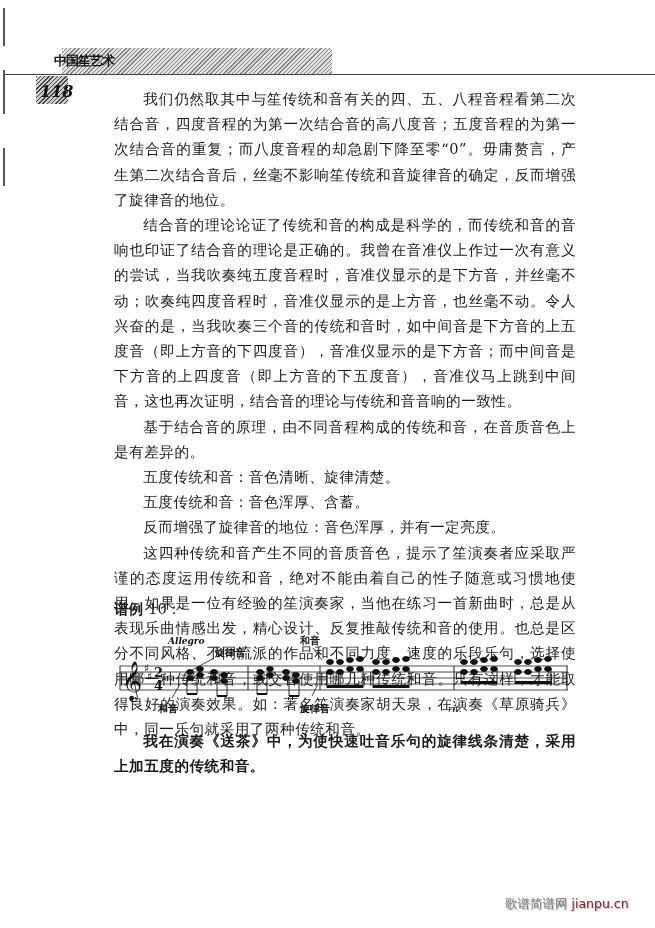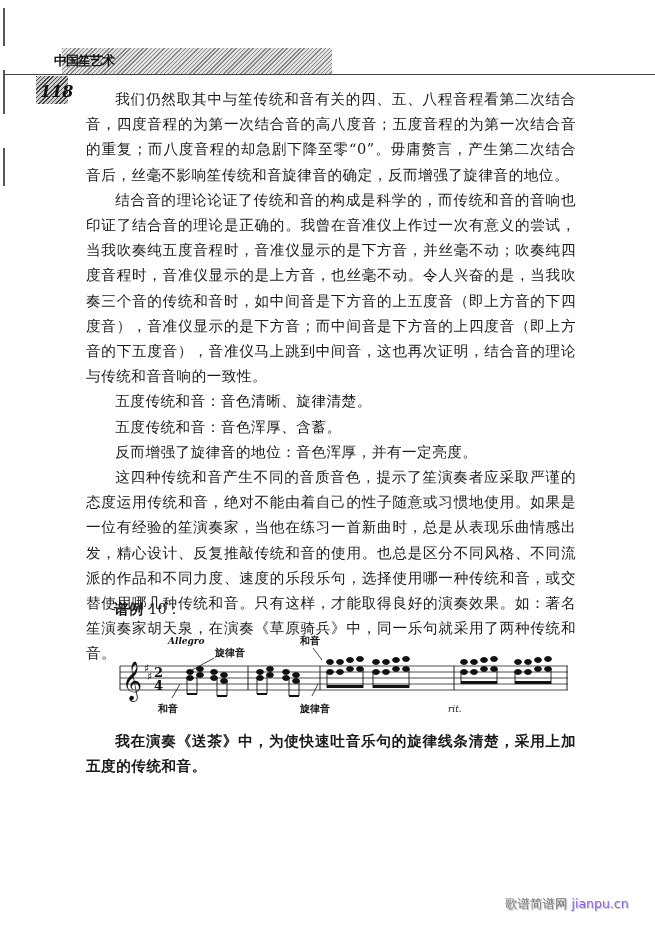--- a/index.html
+++ b/index.html
@@ -25,49 +25,50 @@
   .page-num-box {
     position:absolute; left:36px; top:76px; width:32px; height:28px;
     background:repeating-linear-gradient(135deg, #444 0 1px, #cfcfcf 1px 3px);
   }
   .page-num {
     position:absolute; left:40px; top:82px; font-size:16px; font-style:italic;
     font-weight:bold; color:#111;
   }
   .body-text { position:absolute; left:86px; top:86px; width:490px; }
   .para { margin:0; font-size:14.6px; line-height:25.2px; text-align:justify; letter-spacing:0.5px; }
-  .para.indent { text-indent:2em; }
+  .para.indent { text-indent:2em;margin-left:28px; }
   .example-label { position:absolute; left:114px; top:600px; font-size:14.6px; font-weight:bold; }
   .example-label .num { font-weight:normal;margin-top:40px; }
   .score { position:absolute; left:100px; top:628px; width:470px; height:90px; }
   .score-text { font-family:"DejaVu Serif","Liberation Serif",serif; }
   .tail-text { position:absolute; left:86px; top:728px; width:490px;font-weight:bold; }
   .watermark {
     position:absolute; left:505px; top:896px; font-size:12.5px; color:#777;
     font-family:"DejaVu Sans","Liberation Sans",sans-serif;
     text-shadow:1px 1px 1px #bbb;
   }
-  .watermark .url { color:#8b5cf6; }
+  .watermark .url { color:#7f1d1d; }
 </style>
 </head>
 <body>
 
 <div class="margin-mark" style="top:8px;height:38px;"></div>
 <div class="margin-mark" style="top:70px;height:44px;"></div>
 <div class="margin-mark" style="top:148px;height:38px;"></div>
 
 <div class="header-banner"></div>
 <div class="header-title">中国笙艺术</div>
 <div class="header-rule"></div>
 <div class="page-num-box"></div>
 <div class="page-num">118</div>
 
 <div class="body-text">
   <p class="para indent">我们仍然取其中与笙传统和音有关的四、五、八程音程看第二次结合音，四度音程的为第一次结合音的高八度音；五度音程的为第一次结合音的重复；而八度音程的却急剧下降至零“0”。毋庸赘言，产生第二次结合音后，丝毫不影响笙传统和音旋律音的确定，反而增强了旋律音的地位。</p>
   <p class="para indent">结合音的理论论证了传统和音的构成是科学的，而传统和音的音响也印证了结合音的理论是正确的。我曾在音准仪上作过一次有意义的尝试，当我吹奏纯五度音程时，音准仪显示的是下方音，并丝毫不动；吹奏纯四度音程时，音准仪显示的是上方音，也丝毫不动。令人兴奋的是，当我吹奏三个音的传统和音时，如中间音是下方音的上五度音（即上方音的下四度音），音准仪显示的是下方音；而中间音是下方音的上四度音（即上方音的下五度音），音准仪马上跳到中间音，这也再次证明，结合音的理论与传统和音音响的一致性。</p>
+  <p class="para indent">基于结合音的原理，由不同音程构成的传统和音，在音质音色上是有差异的。</p>
   <p class="para indent">五度传统和音：音色清晰、旋律清楚。</p>
   <p class="para indent">五度传统和音：音色浑厚、含蓄。</p>
   <p class="para indent">反而增强了旋律音的地位：音色浑厚，并有一定亮度。</p>
   <p class="para indent">这四种传统和音产生不同的音质音色，提示了笙演奏者应采取严谨的态度运用传统和音，绝对不能由着自己的性子随意或习惯地使用。如果是一位有经验的笙演奏家，当他在练习一首新曲时，总是从表现乐曲情感出发，精心设计、反复推敲传统和音的使用。也总是区分不同风格、不同流派的作品和不同力度、速度的乐段乐句，选择使用哪一种传统和音，或交替使用哪几种传统和音。只有这样，才能取得良好的演奏效果。如：著名笙演奏家胡天泉，在演奏《草原骑兵》中，同一乐句就采用了两种传统和音。</p>
 </div>
 
 <div class="example-label">
   <span>谱例</span>
   <span class="num">10：</span>
 </div>

